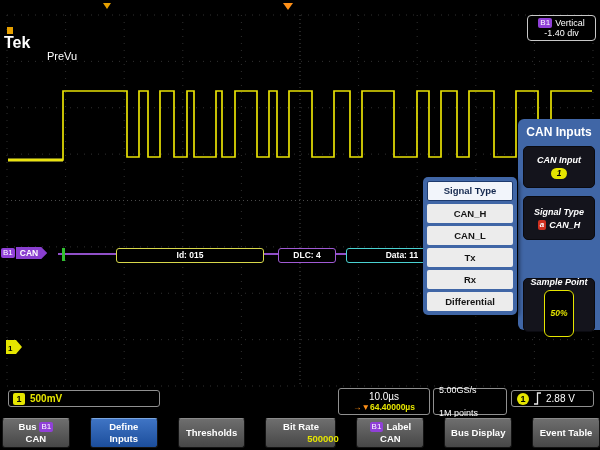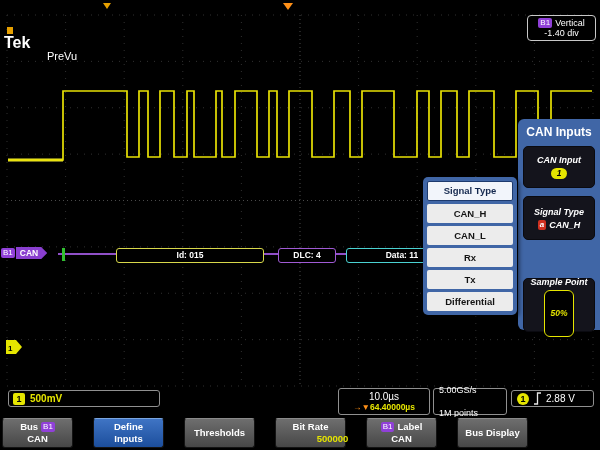--- a/index.html
+++ b/index.html
@@ -136,22 +136,22 @@
   </div>
 
   <div class="abs decode id">Id: 015</div>
   <div class="abs decode dlc">DLC: 4</div>
   <div class="abs decode data">Data: 11</div>
 
   <div class="abs popup">
     <div class="popup-title">Signal Type</div>
     <div class="popup-item">CAN_H</div>
     <div class="popup-item">CAN_L</div>
+    <div class="popup-item">Tx</div>
     <div class="popup-item">Rx</div>
-    <div class="popup-item">Tx</div>
     <div class="popup-item">Differential</div>
   </div>
 
   <div class="abs panel">
     <div class="panel-title">CAN Inputs</div>
     <div class="pbtn" style="height:32px">
       <span>CAN Input</span>
       <span class="pill-y">1</span>
     </div>
     <div class="pbtn" style="height:34px">
@@ -217,15 +217,18 @@
     <div class="mbtn">
       <span class="mrow">
         <span class="badge-b1">B1</span>
         <span>Label</span>
       </span>
       <span>CAN</span>
     </div>
     <div class="mbtn">
       <span>Bus Display</span>
     </div>
+    <div class="mbtn">
+      <span>Event Table</span>
+    </div>
   </div>
 
 </div>
 
 </body></html>

